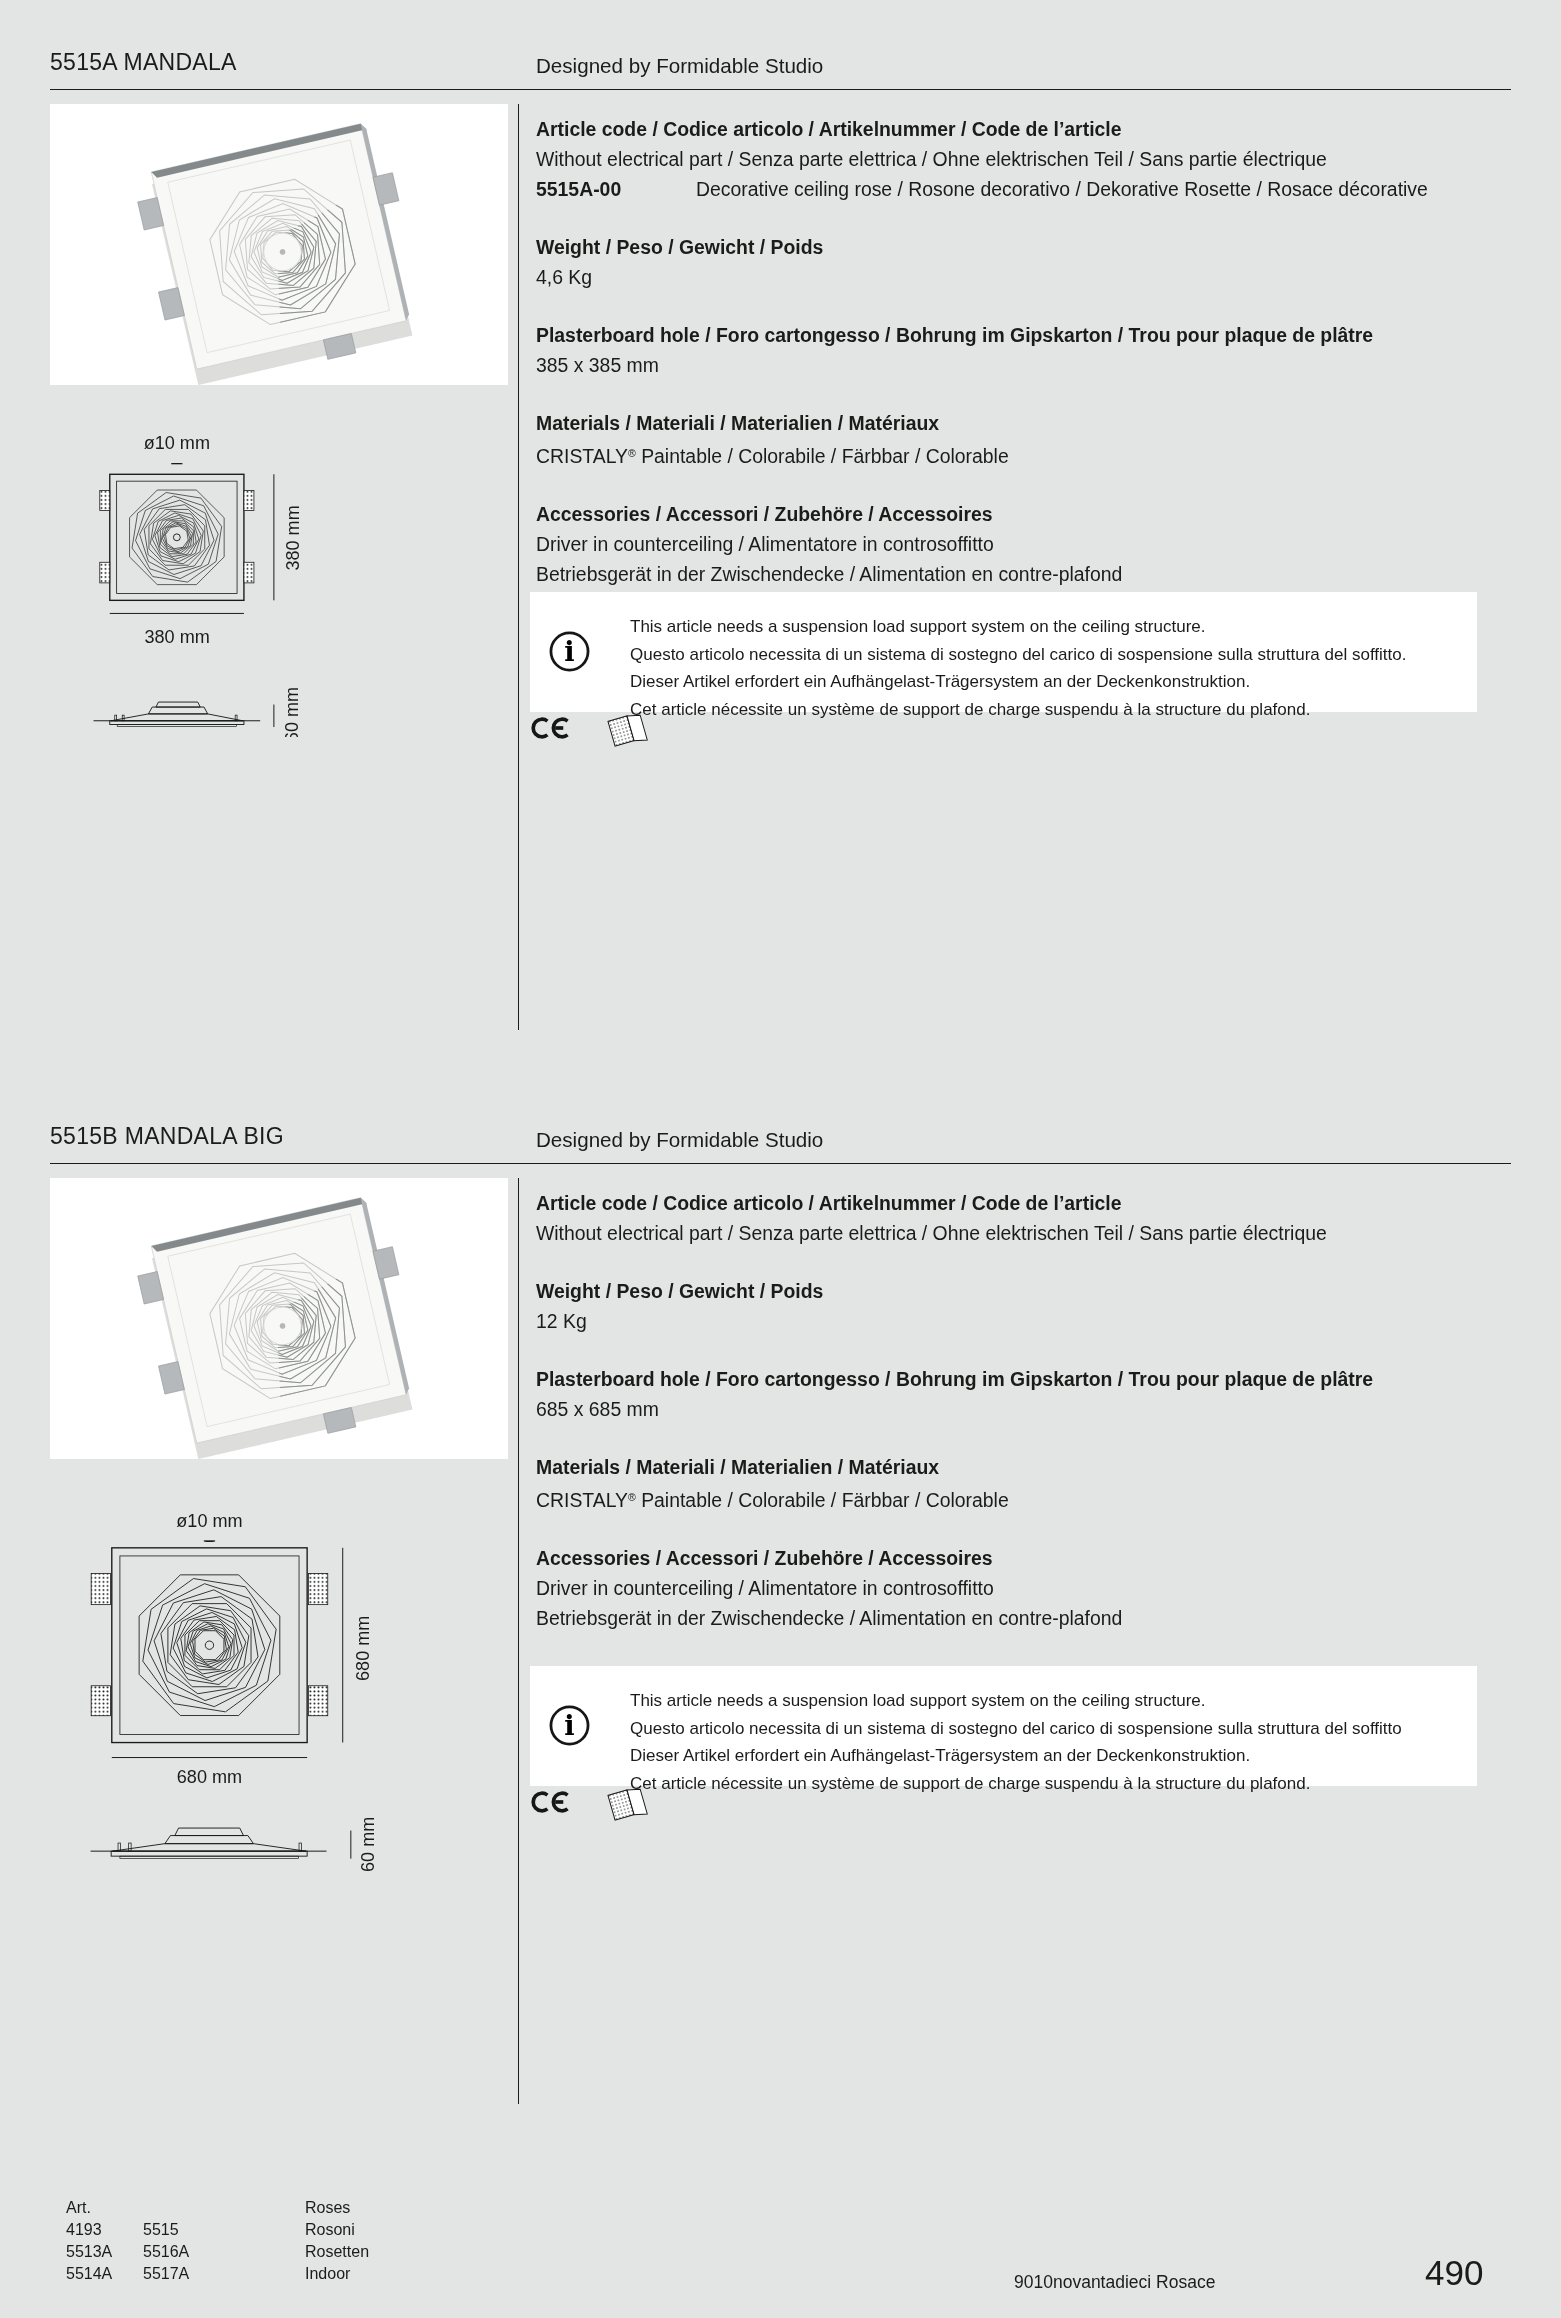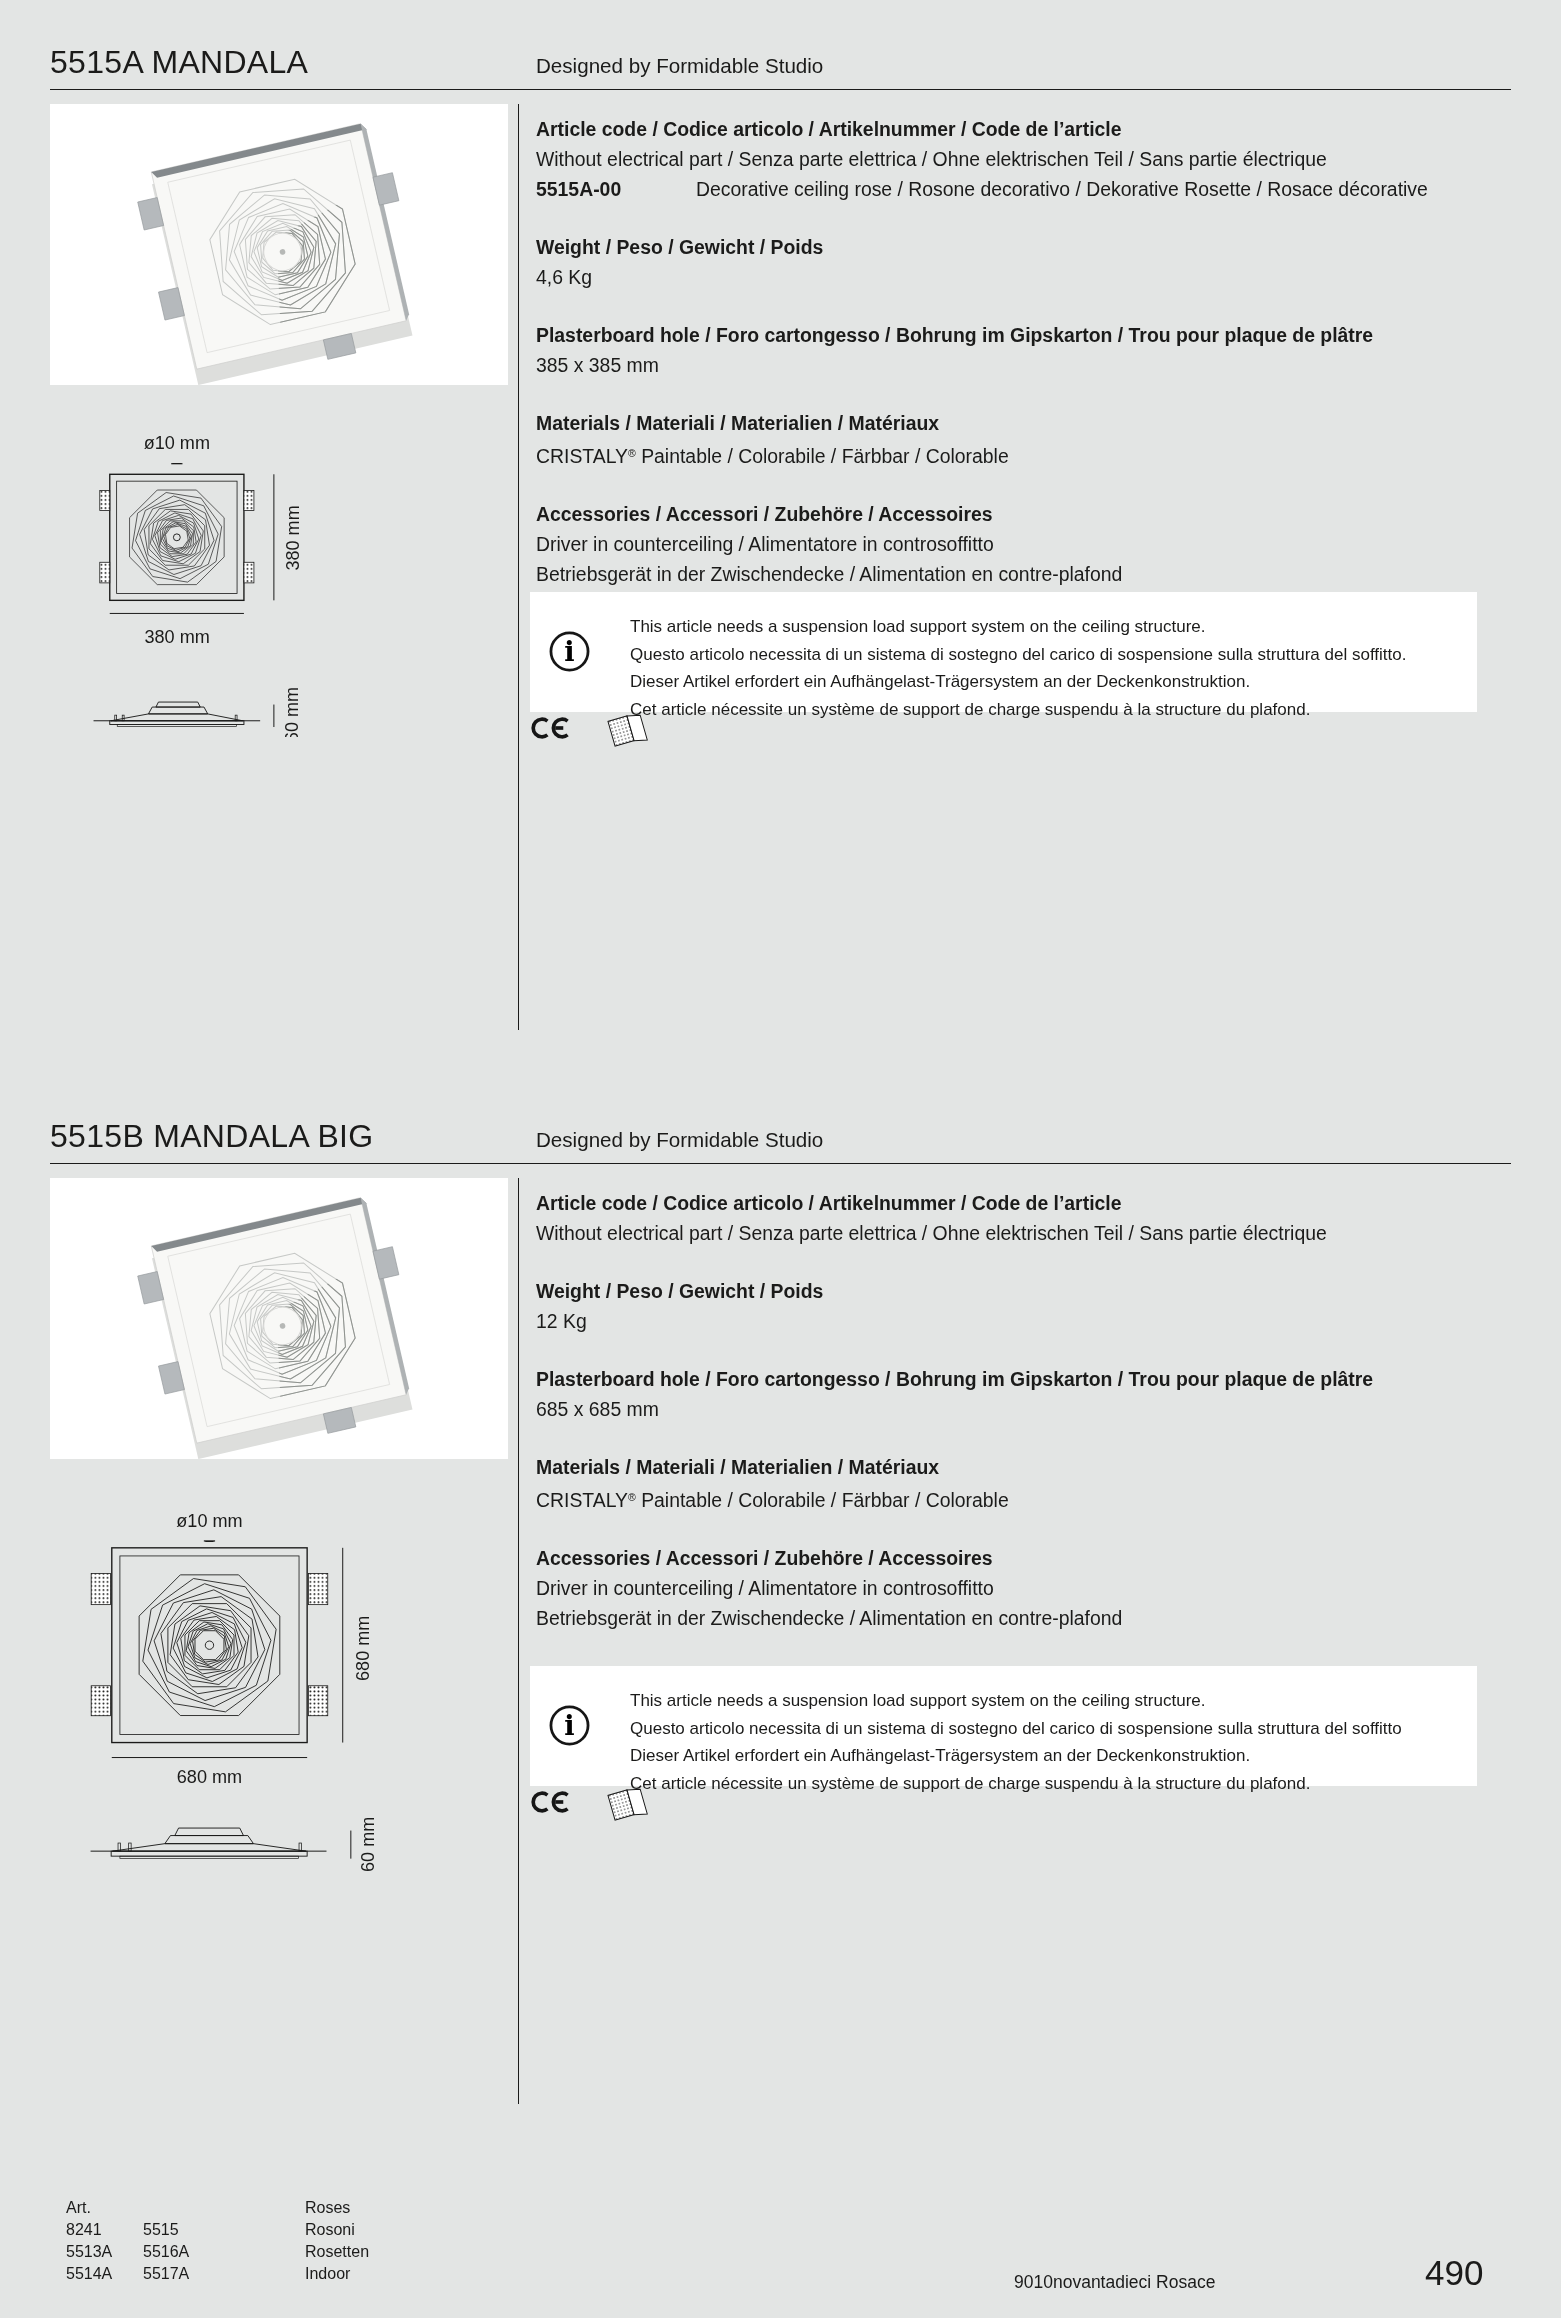--- a/index.html
+++ b/index.html
@@ -5,21 +5,21 @@
   * { margin:0; padding:0; box-sizing:border-box; }
   html,body { width:1561px; height:2319px; }
   body {
     position:relative;
     background:#e3e5e4;
     color:#1b1b1a;
     font-family:"Liberation Sans", sans-serif;
     overflow:hidden;
   }
   .abs { position:absolute; }
-  .product-title { font-size:32px; font-weight:400; line-height:32px; letter-spacing:0.3px; }
+  .product-title { font-size:23px; font-weight:400; line-height:32px; letter-spacing:0.3px; }
   .designer { font-size:20.6px; line-height:20.6px; }
   .rule { height:1.2px; background:#1b1b1a; width:1461px; left:50px; }
   .photo-box { left:50px; width:458px; height:281px; background:#ffffff; }
   .photo-box svg { width:458px; height:281px; display:block; }
   .divider { left:518px; width:1.2px; height:926px; background:#1b1b1a; }
   .specs { left:536px; width:975px; font-size:19.4px; line-height:30px; }
   .grp + .grp { margin-top:28px; }
   .spec-head { font-weight:700; }
   .code { font-weight:700; display:inline-block; width:160px; }
   sup.reg { font-size:10.6px; vertical-align:5.6px; }
@@ -326,21 +326,21 @@
     <text x="205.5" y="436" text-anchor="middle">680 mm</text>
     <text transform="rotate(-90 462 534)" x="462" y="534" text-anchor="middle" dominant-baseline="middle">60 mm</text>
   </svg>
 </section>
 
 <footer>
   <div class="abs footer-art">
     <span>Art.</span>
       <span></span>
       <span>Roses</span>
-    <span>8241</span>
+    <span>4193</span>
       <span>5515</span>
       <span>Rosoni</span>
     <span>5513A</span>
       <span>5516A</span>
       <span>Rosetten</span>
     <span>5514A</span>
       <span>5517A</span>
       <span>Indoor</span>
   </div>
   <div class="abs brand-footer">9010novantadieci Rosace</div>

